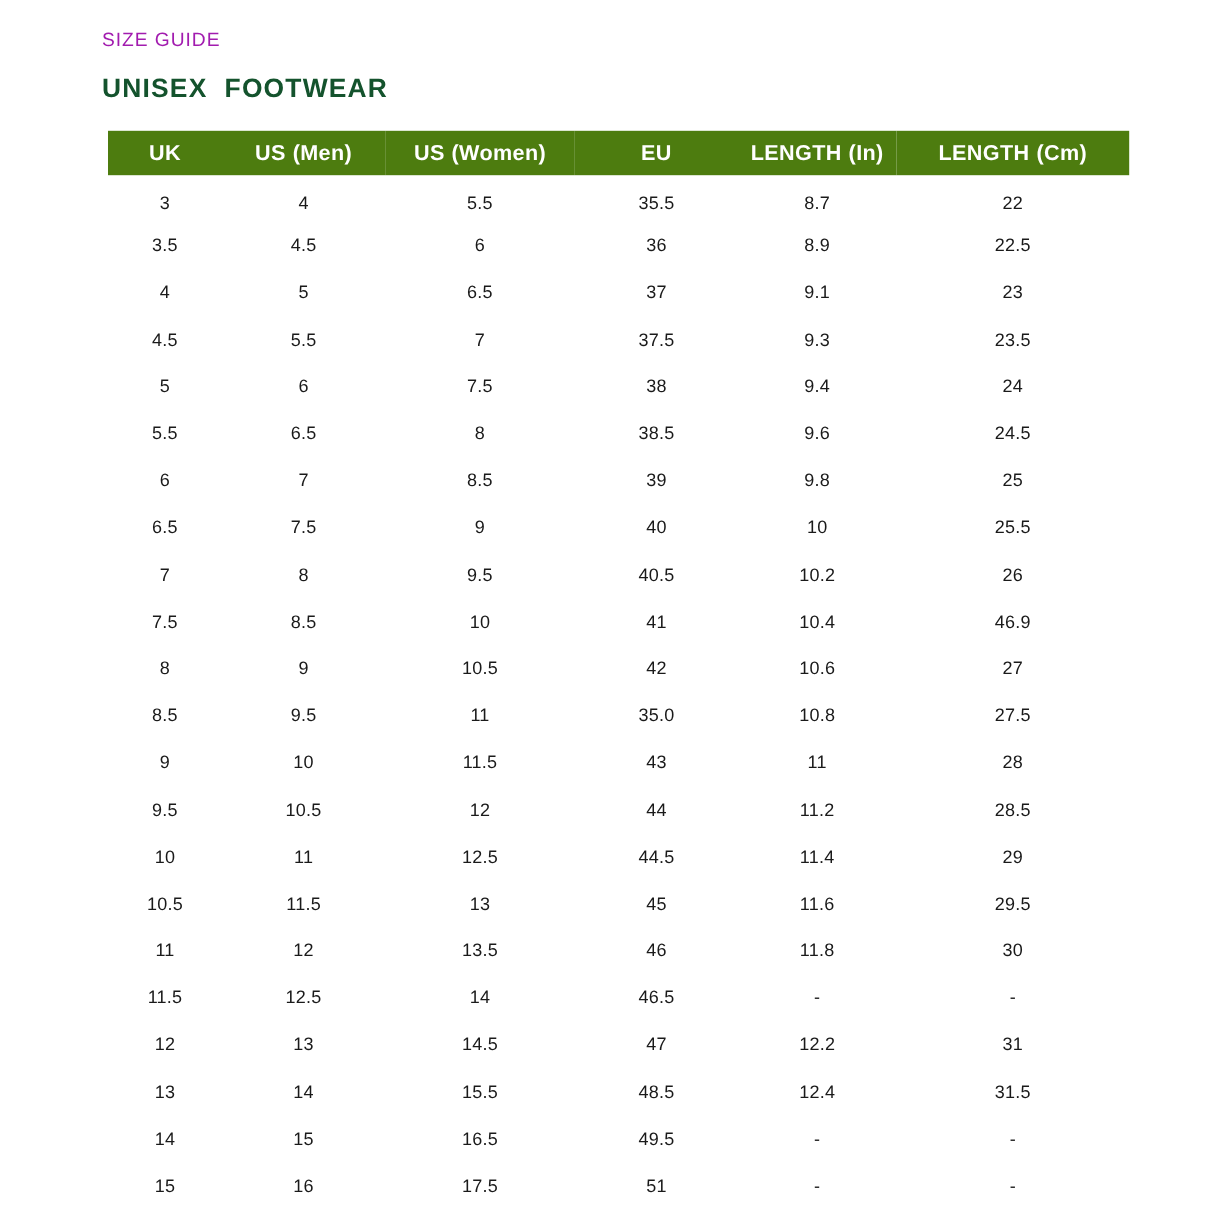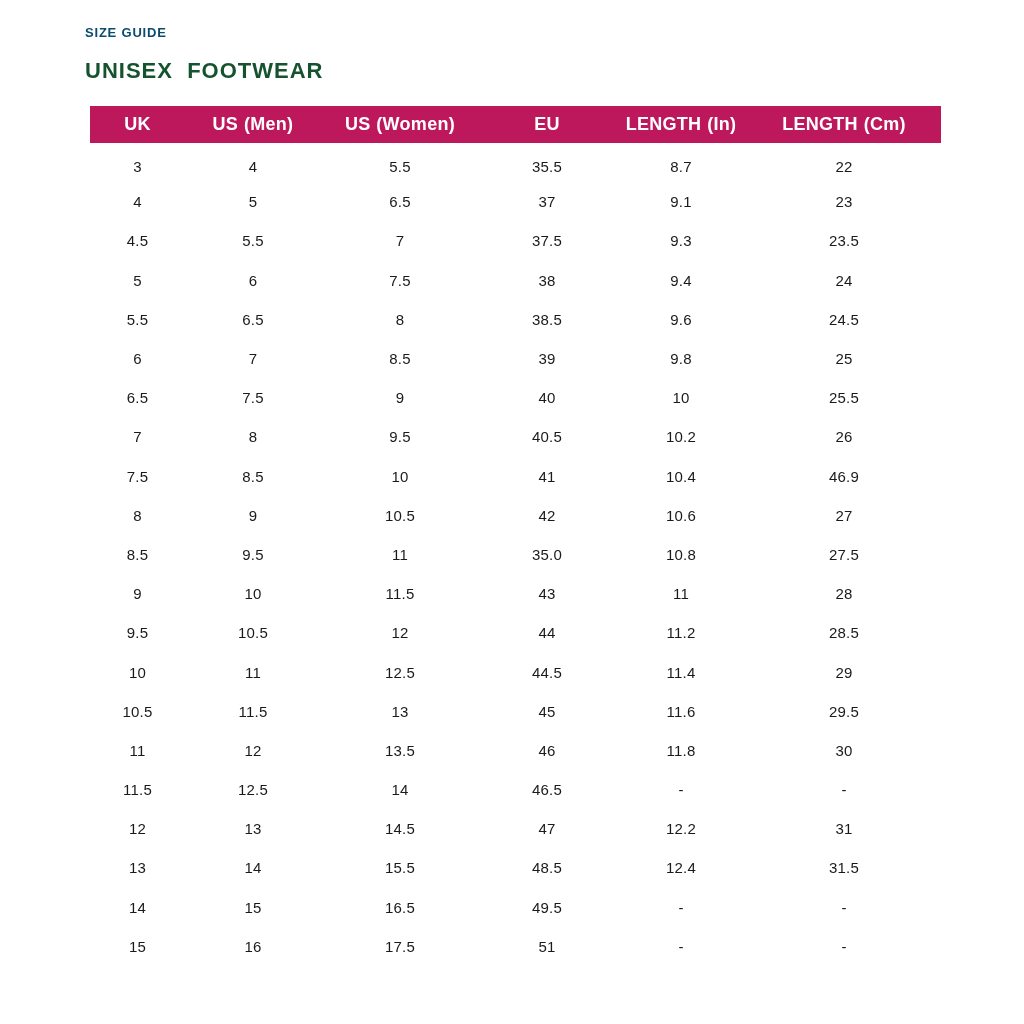--- a/index.html
+++ b/index.html
@@ -9,44 +9,44 @@
     background: #ffffff;
     font-family: "Liberation Sans", sans-serif;
     color: #1c1c1c;
     overflow: hidden;
   }
   .page {
     padding: 26px 0 0 85px;
     width: 1024px;
   }
   .eyebrow {
-    font-size: 13px;
-    font-weight: 700;
+    font-size: 16px;
+    font-weight: 400;
     letter-spacing: 0.8px;
-    color: #0c4a6e;
+    color: #a21caf;
     line-height: 1;
   }
   .title {
     margin-top: 21px;
     font-size: 22px;
     font-weight: 700;
     letter-spacing: 1px;
     color: #14532d;
     line-height: 1;
     white-space: pre;
   }
   table.size-table {
     border-collapse: collapse;
     margin-left: 5px;
     margin-top: 24px;
     table-layout: fixed;
     width: 851px;
   }
   thead th {
-    background: #be185d;
+    background: #4d7c0f;
     color: #ffffff;
     height: 37px;
     font-size: 18px;
     font-weight: 700;
     text-align: center;
     vertical-align: middle;
     letter-spacing: 0.3px;
     white-space: nowrap;
   }
   .th-suffix { font-weight: 700; }
@@ -103,20 +103,28 @@
     <tbody>
         <tr>
           <td>3</td>
           <td>4</td>
           <td>5.5</td>
           <td>35.5</td>
           <td>8.7</td>
           <td>22</td>
         </tr>
         <tr>
+          <td>3.5</td>
+          <td>4.5</td>
+          <td>6</td>
+          <td>36</td>
+          <td>8.9</td>
+          <td>22.5</td>
+        </tr>
+        <tr>
           <td>4</td>
           <td>5</td>
           <td>6.5</td>
           <td>37</td>
           <td>9.1</td>
           <td>23</td>
         </tr>
         <tr>
           <td>4.5</td>
           <td>5.5</td>

